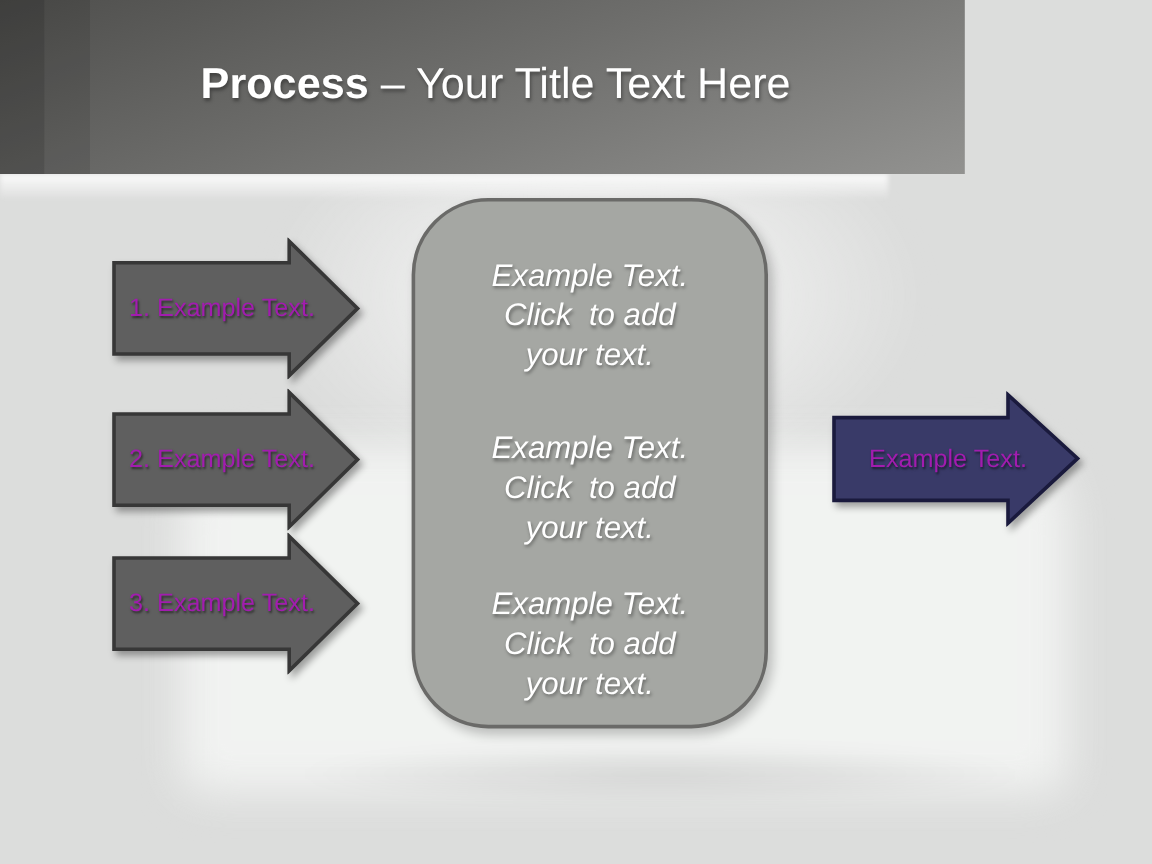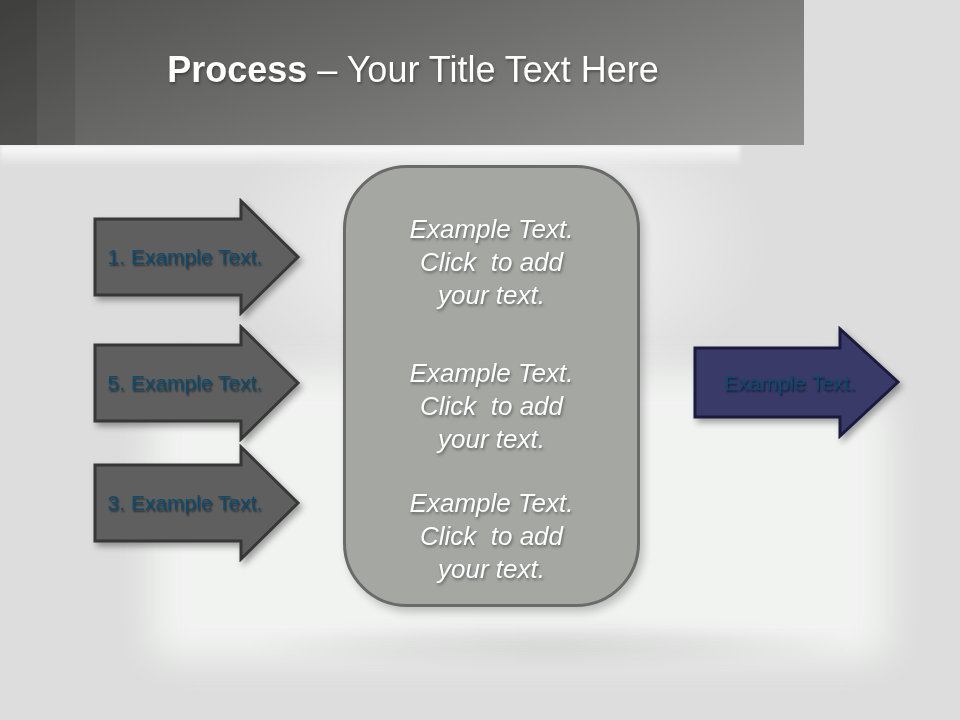--- a/index.html
+++ b/index.html
@@ -73,21 +73,21 @@
     position: absolute;
     width: 208px;
   }
   .arrow svg { display: block; filter: drop-shadow(3px 4px 3px rgba(0,0,0,0.35)); }
   .arrow .label {
     position: absolute;
     left: 6px; right: 30px; top: 0; bottom: 0;
     display: flex;
     align-items: center;
     justify-content: center;
-    color: #0c4a6e;
+    color: #a21caf;
     font-size: 21px;
     text-shadow: 1px 2px 2px rgba(0,0,0,0.55);
     white-space: pre;
   }
   .arrow-1 { left: 93px; top: 198px; height: 118px; }
   .arrow-2 { left: 93px; top: 324px; height: 118px; }
   .arrow-3 { left: 93px; top: 444px; height: 118px; text-align: center; }
   .arrow-result { left: 693px; top: 326px; height: 113px; }
   .arrow-result .label { right: 20px; }
 
@@ -134,21 +134,21 @@
     <svg width="208" height="118" viewBox="0 0 208 118">
       <polygon points="2,21 148,21 148,3 205,59 148,115 148,97 2,97" fill="#5f5f5f" stroke="#373737" stroke-width="3" stroke-linejoin="miter"></polygon>
     </svg>
     <div class="label">1. Example Text.</div>
   </div>
 
   <div class="arrow arrow-2">
     <svg width="208" height="118" viewBox="0 0 208 118">
       <polygon points="2,21 148,21 148,3 205,59 148,115 148,97 2,97" fill="#5f5f5f" stroke="#373737" stroke-width="3" stroke-linejoin="miter"></polygon>
     </svg>
-    <div class="label">5. Example Text.</div>
+    <div class="label">2. Example Text.</div>
   </div>
 
   <div class="arrow arrow-3">
     <svg width="208" height="118" viewBox="0 0 208 118">
       <polygon points="2,21 148,21 148,3 205,59 148,115 148,97 2,97" fill="#5f5f5f" stroke="#373737" stroke-width="3" stroke-linejoin="miter"></polygon>
     </svg>
     <div class="label">3. Example Text.</div>
   </div>
 
   <div class="center-panel">

